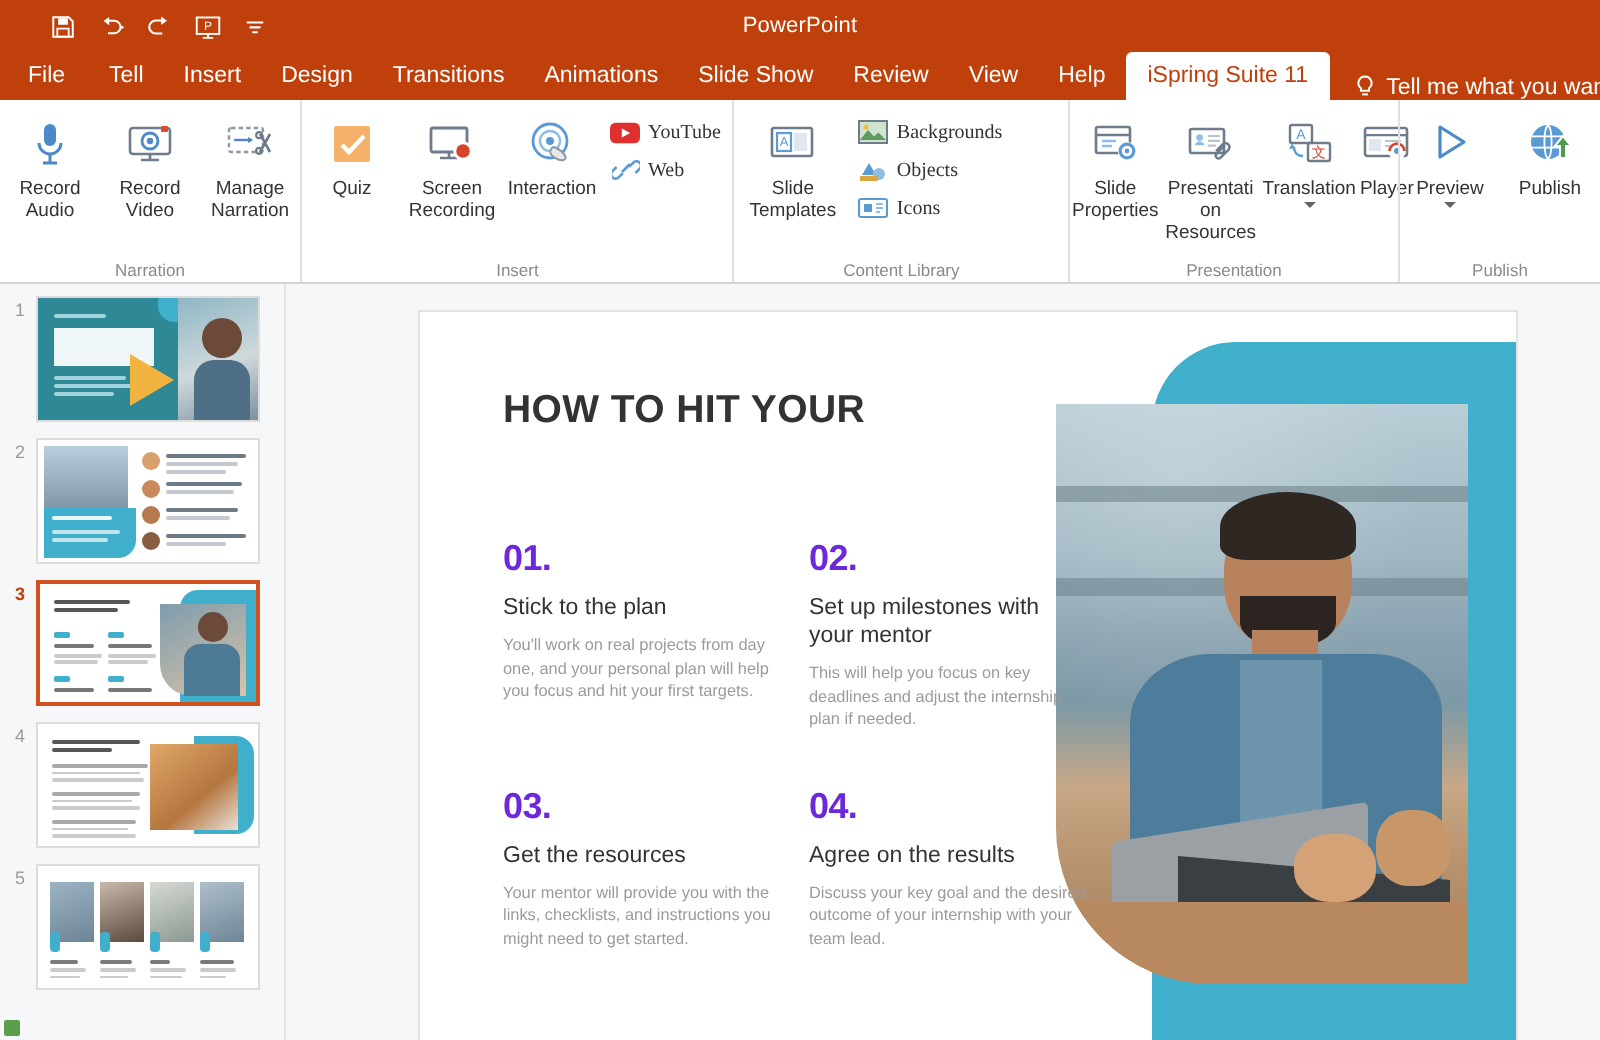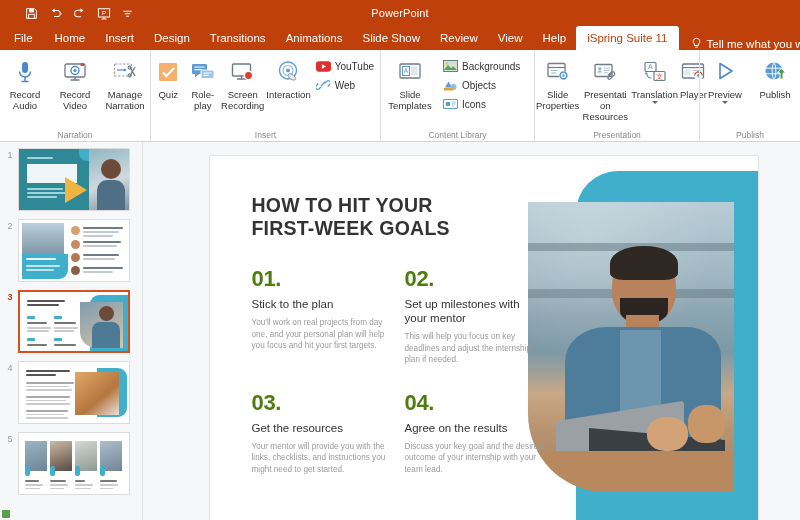--- a/index.html
+++ b/index.html
@@ -63,21 +63,21 @@
   .bigbtn .ico { height: 30px; display: flex; align-items: center; justify-content: center; }
   .bigbtn .lbl {
     font-size: 9.5px; color: #333; text-align: center; line-height: 11px;
     margin-top: 2px; word-wrap: break-word; width: 100%;
   }
   .bigbtn.wide { width: 58px; }
   .caret { display: block; margin: 1px auto 0; width: 0; height: 0;
     border-left: 3px solid transparent; border-right: 3px solid transparent; border-top: 3px solid #666; }
   .smallcol { display: flex; flex-direction: column; justify-content: center; padding: 3px 4px 0 2px; gap: 3px; }
   .smallbtn { display: flex; align-items: center; gap: 4px; cursor: pointer; padding: 1px 2px; }
-  .smallbtn .lbl { font-size: 10px; color: #333; white-space: nowrap; }
+  .smallbtn .lbl { font-size: 10px; color: #333; white-space: nowrap; font-family: Liberation Serif, serif; }
   .smallbtn .ico { width: 15px; height: 14px; display: flex; align-items: center; justify-content: center; }
 
   
   .workspace { flex: 1; display: flex; background: #f6f7f9; min-height: 0; position: relative; }
 
   
   .thumbpane {
     width: 143px; background: #f6f7f9; border-right: 1px solid #e2e2e2;
     padding: 6px 0 0 0; position: relative; overflow: hidden;
   }
@@ -109,21 +109,21 @@
     border-bottom-left-radius: 78px; overflow: hidden;
   }
   .photo-bg { position: absolute; inset: 0; }
   .slide-title {
     position: absolute; left: 42px; top: 38px; width: 260px;
     font-size: 19.5px; font-weight: bold; color: #333; line-height: 23px;
     letter-spacing: .2px;
   }
   .grid-items { position: absolute; left: 42px; top: 112px; width: 292px;
     display: grid; grid-template-columns: 1fr 1fr; gap: 26px 14px; }
-  .gi-num { font-size: 22px; font-weight: bold; color: #4d7c0f; line-height: 22px; letter-spacing: -.3px; }
+  .gi-num { font-size: 18px; font-weight: bold; color: #6d28d9; line-height: 22px; letter-spacing: -.3px; }
   .gi-head { font-size: 11.5px; color: #333; font-weight: 500; line-height: 14px; margin-top: 7px; }
   .gi-body { font-size: 8.2px; color: #9b9b9b; line-height: 11.5px; margin-top: 6px; }
 
   .scrollcorner { position: absolute; left: 2px; bottom: 2px; width: 8px; height: 8px;
      background: #5a9e4b; border-radius: 1px; }
 </style>
 </head>
 <body>
 
 <div class="app">
@@ -161,21 +161,21 @@
         <svg width="11" height="11" viewBox="0 0 12 12">
             <path d="M1.5 3.5h9M3 6.2h6M4.5 8.9h3" stroke="#fff" stroke-width="1.1" fill="none"></path>
           </svg>
       </div>
     </div>
     <div class="app-title">PowerPoint</div>
   </div>
 
   <div class="tabbar">
     <div class="tab">File</div>
-    <div class="tab">Home</div>
+    <div class="tab">Tell</div>
     <div class="tab">Insert</div>
     <div class="tab">Design</div>
     <div class="tab">Transitions</div>
     <div class="tab">Animations</div>
     <div class="tab">Slide Show</div>
     <div class="tab">Review</div>
     <div class="tab">View</div>
     <div class="tab">Help</div>
     <div class="tab active">iSpring Suite 11</div>
     <div class="tellme">
@@ -235,32 +235,20 @@
     <div class="rgroup" style="width:230px;">
       <div class="rgroup-items">
         <div class="bigbtn">
           <span class="ico">
             <svg width="26" height="26" viewBox="0 0 26 26">
                 <rect x="4" y="4" width="18" height="18" rx="1" fill="#F5B06A"></rect>
                 <path d="M8 13.5l3.5 3.5L19 9" fill="none" stroke="#fff" stroke-width="2.2"></path>
               </svg>
           </span>
           <span class="lbl">Quiz</span>
-        </div>
-        <div class="bigbtn">
-          <span class="ico">
-            <svg width="26" height="26" viewBox="0 0 26 26">
-                <rect x="2" y="5" width="15" height="10" rx="1.2" fill="#5B9BD5"></rect>
-                <path d="M5 15l0 3.5 4-3.5z" fill="#5B9BD5"></path>
-                <rect x="11" y="11" width="13" height="8.5" rx="1.2" fill="#9CC3E8" stroke="#fff" stroke-width="1"></rect>
-                <path d="M4.5 8h10M4.5 10.6h7" stroke="#fff" stroke-width="1.1"></path>
-                <path d="M13.5 14h8M13.5 16.4h5" stroke="#fff" stroke-width="1.1"></path>
-              </svg>
-          </span>
-          <span class="lbl">Role-play</span>
         </div>
         <div class="bigbtn">
           <span class="ico">
             <svg width="26" height="26" viewBox="0 0 26 26">
                 <rect x="2.5" y="5" width="18" height="12" rx="1" fill="none" stroke="#6E7B8B" stroke-width="1.4"></rect>
                 <path d="M11.5 17v2.5M7 20h9" stroke="#6E7B8B" stroke-width="1.3"></path>
                 <circle cx="18.5" cy="16.5" r="4.2" fill="#fff" stroke="#fff" stroke-width="1.4"></circle>
                 <circle cx="18.5" cy="16.5" r="3.4" fill="#D6452B"></circle>
               </svg>
           </span>
@@ -580,21 +568,20 @@
           <div style="position:absolute;left:30%;top:80%;width:66%;height:11%;background:#3a3f44;transform:skewY(5deg);"></div>
 
           <div style="position:absolute;left:58%;top:74%;width:20%;height:12%;border-radius:44%;background:#d3a277;"></div>
           <div style="position:absolute;left:78%;top:70%;width:18%;height:13%;border-radius:44%;background:#c89769;"></div>
 
           <div style="position:absolute;left:0;right:0;bottom:0;height:14%;background:#b8895e;"></div>
         </div>
 
         <div class="slide-title">
           <span>HOW TO HIT YOUR</span><br>
-          <span>FIRST-WEEK GOALS</span>
         </div>
 
         <div class="grid-items">
           <div>
             <div class="gi-num">01.</div>
             <div class="gi-head">Stick to the plan</div>
             <div class="gi-body">You'll work on real projects from day one, and your personal plan will help you focus and hit your first targets.</div>
           </div>
           <div>
             <div class="gi-num">02.</div>

